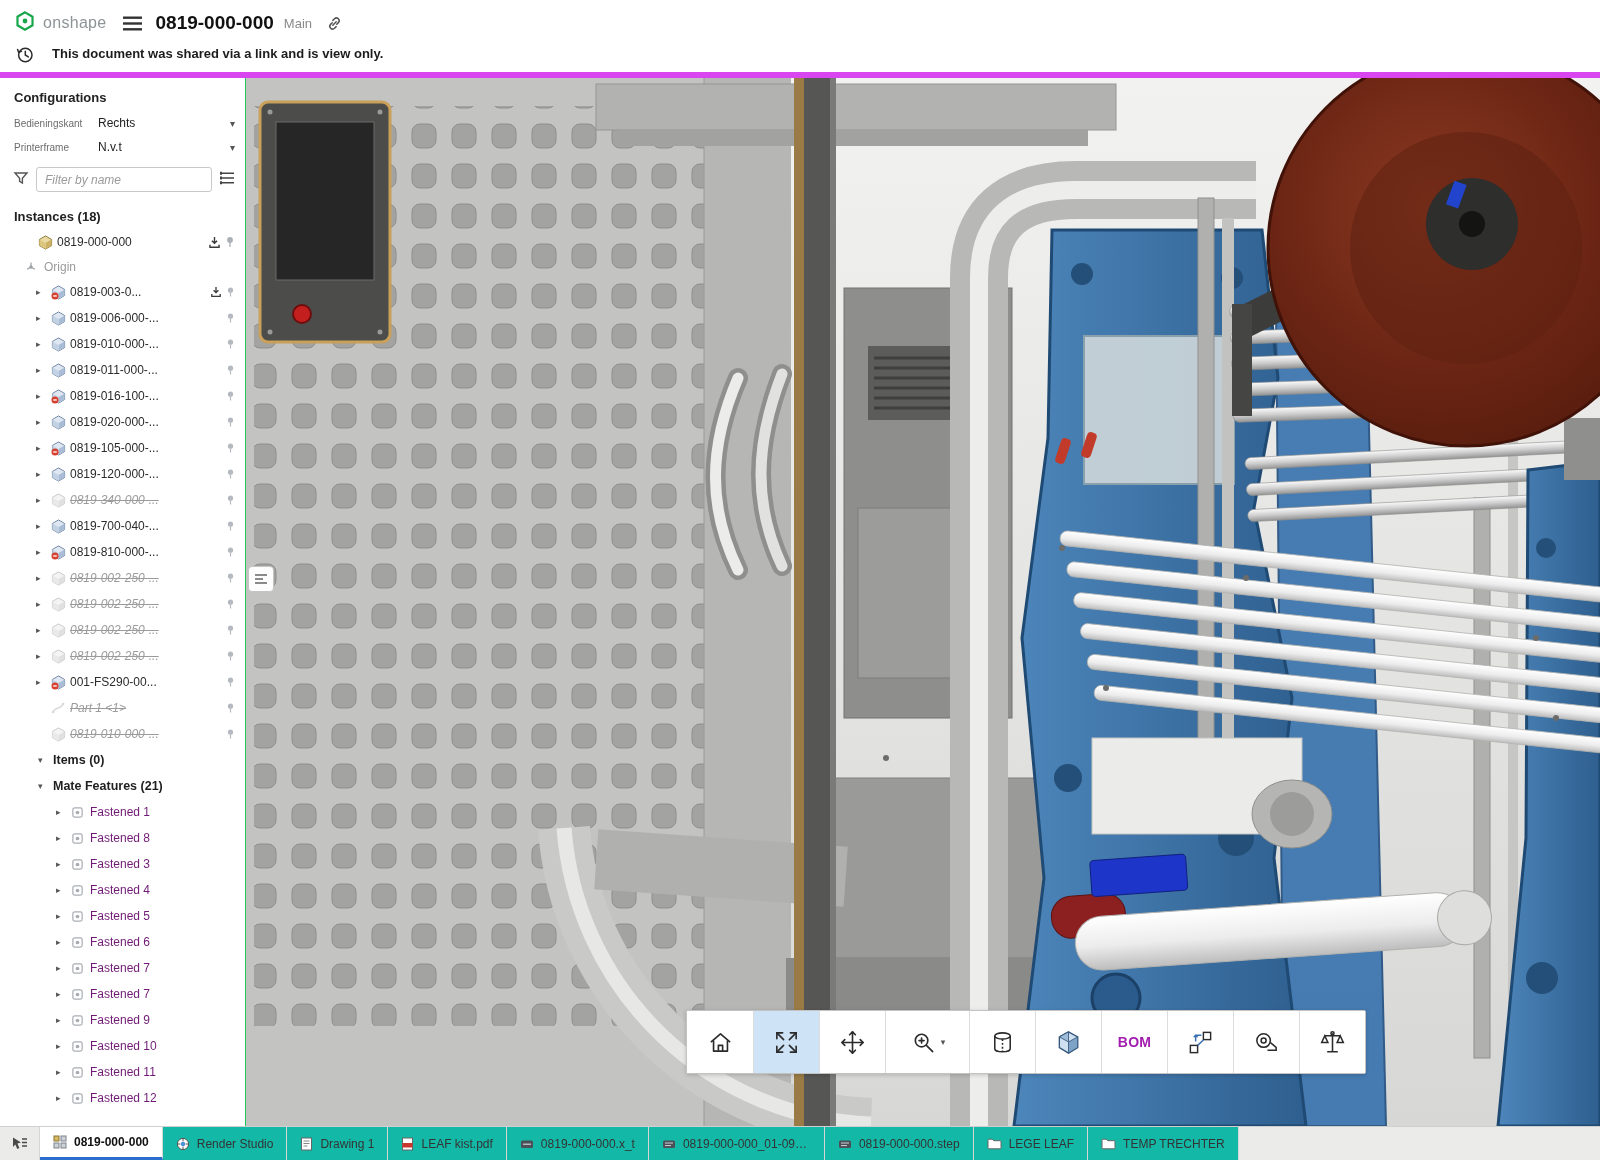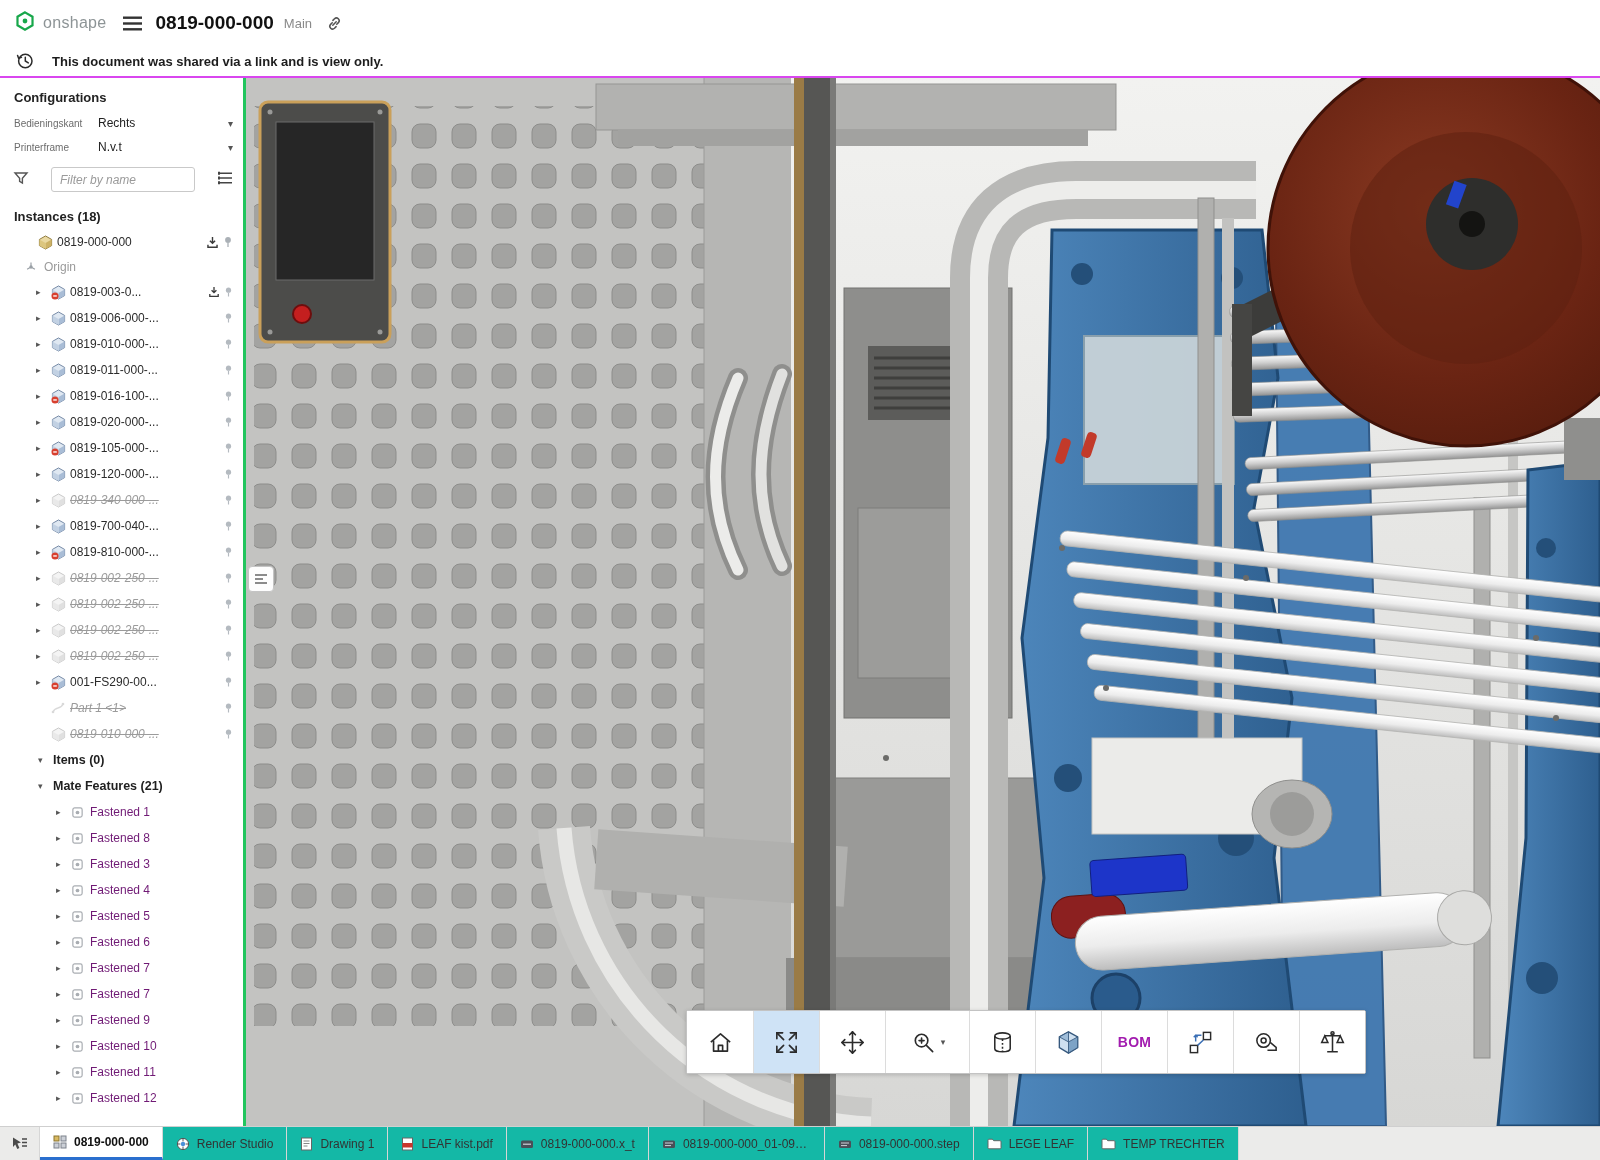--- a/index.html
+++ b/index.html
@@ -10,33 +10,33 @@
   
   .topbar{height:46px;display:flex;align-items:center;padding:0 14px;background:#fff;flex:none}
   .logo-wrap{display:flex;align-items:center;gap:7px}
   .logo-text{font-size:16px;color:#8d9496;letter-spacing:.3px}
   .hamburger{margin-left:16px;display:flex;align-items:center;cursor:pointer}
   .doc-title{margin-left:14px;font-size:19px;font-weight:700;color:#111}
   .workspace{margin-left:10px;font-size:13px;color:#8a8a8a}
   .link-ic{margin-left:14px;display:flex;align-items:center;cursor:pointer}
 
   
-  .noticebar{height:32px;display:flex;align-items:center;background:#fff;border-bottom:2px solid #d946ef;flex:none}
+  .noticebar{height:32px;display:flex;align-items:flex-start;background:#fff;border-bottom:6px solid #d946ef;flex:none}
   .notice-ic{margin-left:16px;display:flex;align-items:center}
   .notice-text{margin-left:18px;font-size:13px;font-weight:700;color:#1c1c1c}
 
   
   .content{flex:1;display:flex;min-height:0}
-  .sidebar{width:246px;flex:none;background:#fff;border-right:3px solid #22c55e;overflow:hidden;font-size:12px}
+  .sidebar{width:246px;flex:none;background:#fff;border-right:1px solid #22c55e;overflow:hidden;font-size:12px}
   .cfg-title{font-size:13px;font-weight:600;color:#222;padding:12px 14px 6px}
   .cfg-row{display:flex;align-items:center;height:24px;padding:0 10px 0 14px}
   .cfg-label{font-size:10px;color:#6c6c6c;width:84px;flex:none}
   .cfg-value{font-size:12px;color:#222;flex:1;cursor:pointer}
   .cfg-caret{color:#555;font-size:10px;cursor:pointer}
-  .filter-row{display:flex;align-items:center;gap:22px;padding:8px 10px 8px 13px}
+  .filter-row{display:flex;align-items:center;gap:7px;padding:8px 10px 8px 13px}
   .filter-input{flex:1;height:25px;border:1px solid #c9c9c9;border-radius:3px;padding:0 8px;
     font-size:12px;font-style:italic;color:#555;outline:none;min-width:0;font-family:inherit}
   .filter-input::placeholder{color:#9a9a9a;font-style:italic}
   .sec-title{font-size:13px;font-weight:600;color:#222;padding:9px 14px 5px}
   .tree-row{display:flex;align-items:center;height:26px;padding:0 10px 0 36px;font-size:12px;color:#2b2b2b;cursor:pointer;white-space:nowrap}
   .tree-row .chev{width:15px;flex:none;color:#555;font-size:9px}
   .t-icon{width:19px;flex:none;display:flex;align-items:center}
   .t-label{overflow:hidden;text-overflow:ellipsis}
   .t-trail{margin-left:auto;display:flex;gap:4px;align-items:center}
   .strike .t-label{color:#9b9b9b;text-decoration:line-through;font-style:italic}

